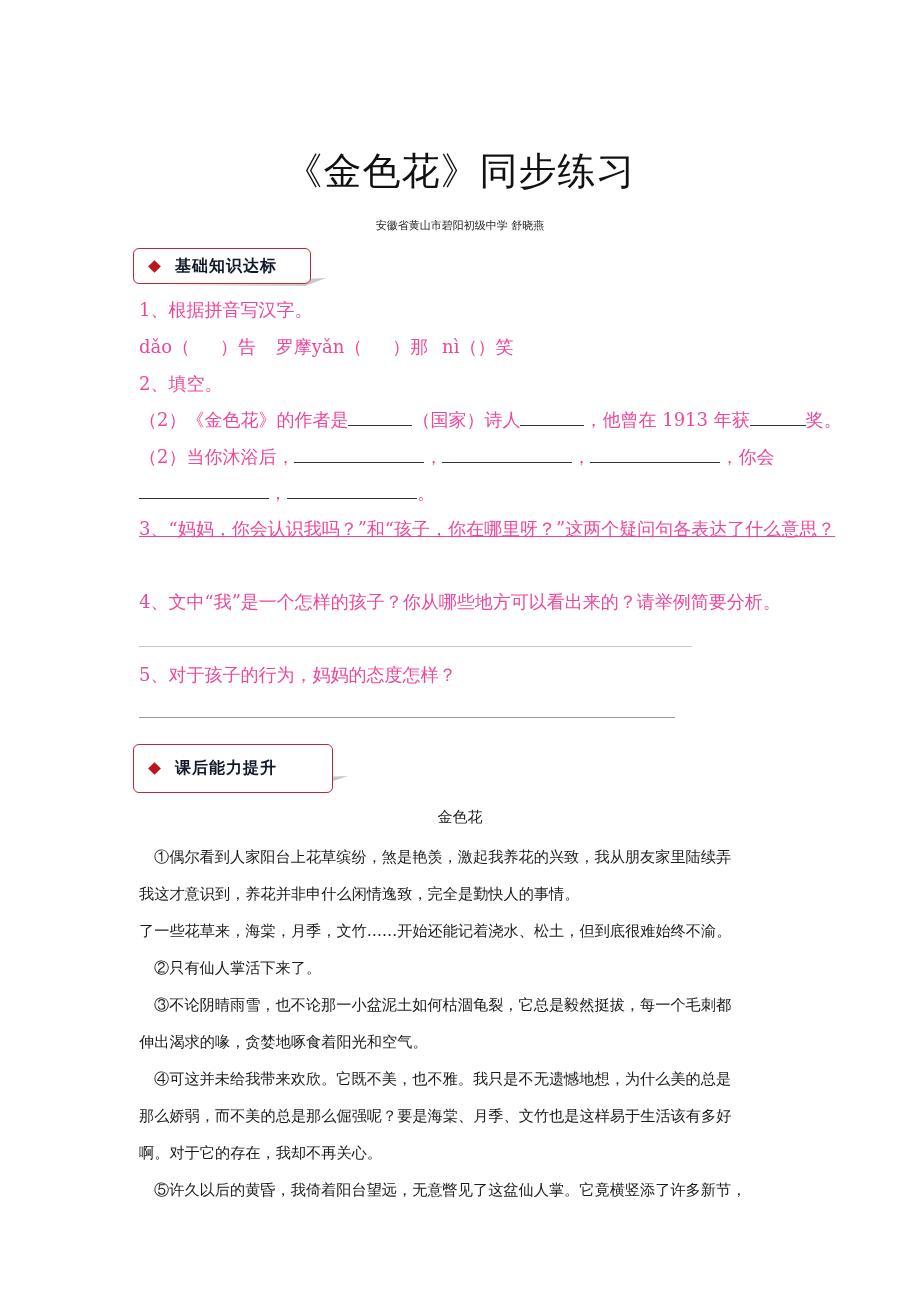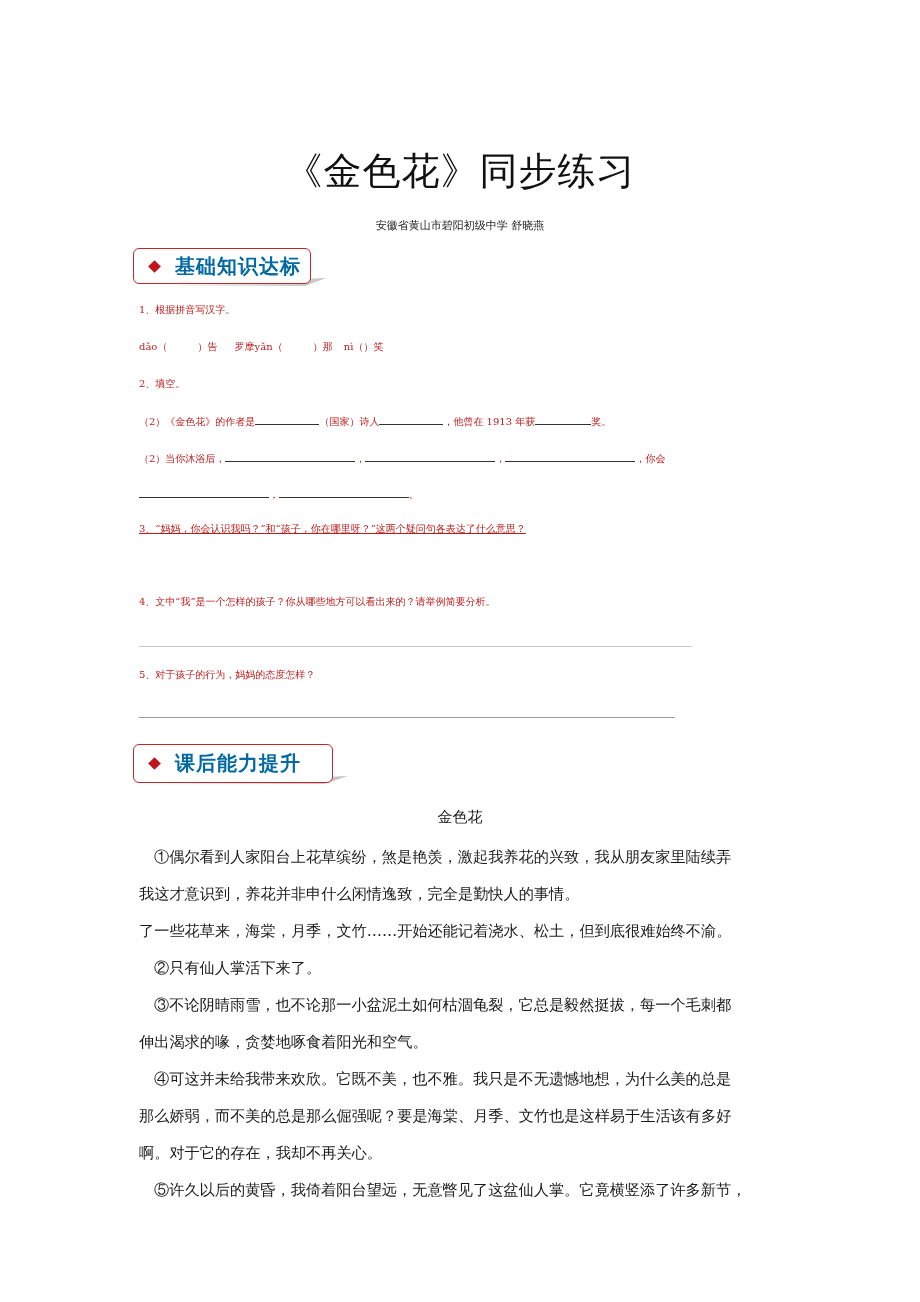--- a/index.html
+++ b/index.html
@@ -26,26 +26,26 @@
     .section-shadow {
       position: absolute; height: 8px;
       background: linear-gradient(to right, rgba(170,170,170,0) 0%, rgba(170,170,170,0.7) 100%);
       clip-path: polygon(0 100%, 88% 100%, 100% 0, 100% 0);
     }
     .section-box .diamond {
       width: 9px; height: 9px; background: #c0141b; transform: rotate(45deg);
       margin-right: 16px; flex: none;
     }
     .section-box .label {
-      font-family: "DejaVu Sans", sans-serif; font-size: 20px; font-weight: bold;
-      color: #0369a1; letter-spacing: 1px;
+      font-family: "DejaVu Sans", sans-serif; font-size: 16px; font-weight: bold;
+      color: #0f172a; letter-spacing: 1px;
     }
     .line {
-      position: absolute; left: 139px; font-size: 10px; line-height: 20px;
-      white-space: nowrap; color: #b91c1c;
+      position: absolute; left: 139px; font-size: 18px; line-height: 20px;
+      white-space: nowrap; color: #ec4899;
     }
     .blank {
       display: inline-block; border-bottom: 1px solid #333; height: 14px;
       vertical-align: baseline;
     }
     .answer-rule {
       position: absolute; height: 0; border-top: 1.5px solid #c8c8c8;
     }
     .answer-rule.dark { border-top-color: #9a9a9a; border-top-width: 1px; }
     .passage-title {
@@ -91,21 +91,21 @@
 
 <div class="line" style="top:519px;text-decoration:underline;">3、“妈妈，你会认识我吗？”和“孩子，你在哪里呀？”这两个疑问句各表达了什么意思？</div>
 
 <div class="line" style="top:592px;">4、文中“我”是一个怎样的孩子？你从哪些地方可以看出来的？请举例简要分析。</div>
 <div class="answer-rule" style="left:139px; top:646px; width:553px;"></div>
 
 <div class="line" style="top:665px;">5、对于孩子的行为，妈妈的态度怎样？</div>
 <div class="answer-rule dark" style="left:139px; top:717px; width:536px;"></div>
 
 <div class="section-shadow" style="left:150px; top:776px; width:198px;"></div>
-<div class="section-box" style="left:133px; top:744px; width:200px; height:39px;">
+<div class="section-box" style="left:133px; top:744px; width:200px; height:49px;">
   <span class="diamond"></span>
   <span class="label">课后能力提升</span>
 </div>
 
 <div class="passage-title">金色花</div>
 
 <div class="para" style="top:839px;">
   <span class="row indent">①偶尔看到人家阳台上花草缤纷，煞是艳羡，激起我养花的兴致，我从朋友家里陆续弄</span>
   <span class="row">我这才意识到，养花并非申什么闲情逸致，完全是勤快人的事情。</span>
   <span class="row">了一些花草来，海棠，月季，文竹……开始还能记着浇水、松土，但到底很难始终不渝。</span>

